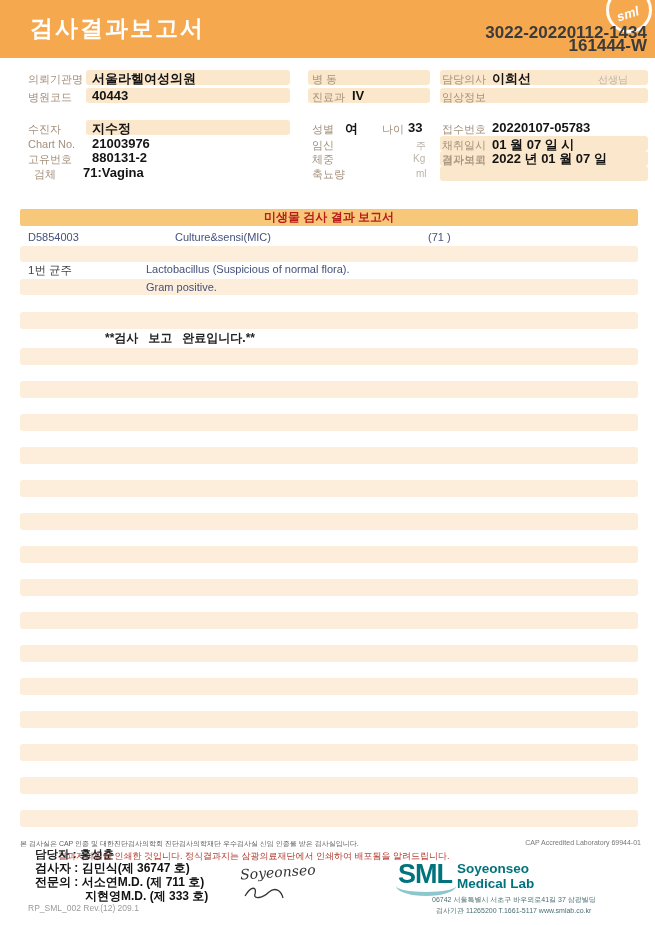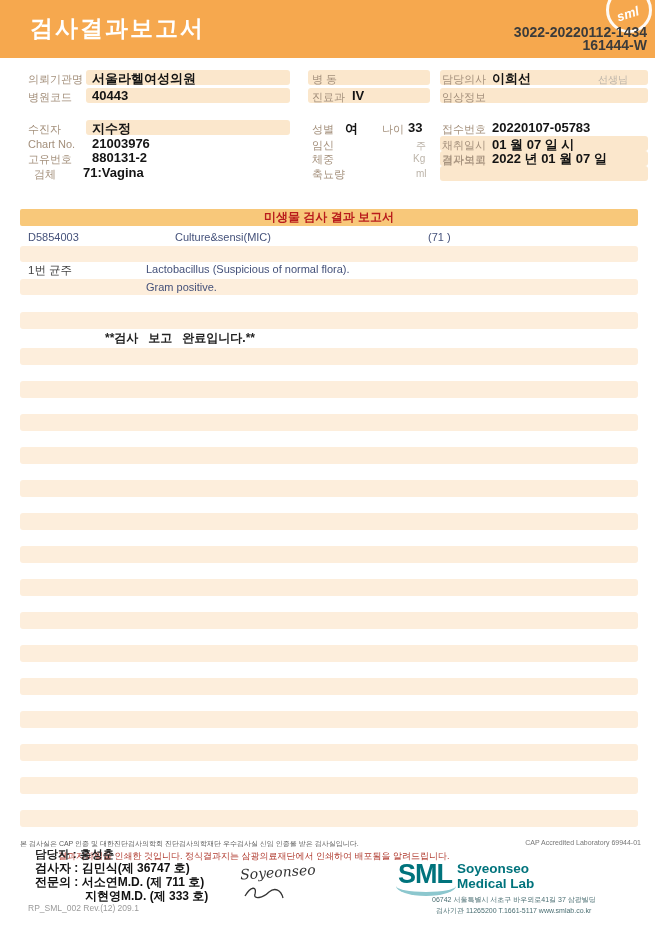--- a/index.html
+++ b/index.html
@@ -8,21 +8,21 @@
   .abs{position:absolute;}
   
   .banner{position:absolute;left:0;top:0;width:655px;height:58px;background:#F6A84E;}
   .banner-title{position:absolute;left:30px;top:13px;font-size:23px;font-weight:bold;
                 color:#fff;letter-spacing:2px;}
   .hdr-circle{position:absolute;top:-13px;right:3px;width:40px;height:40px;
               border:3px solid rgba(255,255,255,.95);border-radius:50%;z-index:2;
               display:flex;align-items:flex-end;justify-content:center;color:#fff;}
   .hdr-circle span{font-size:13px;font-weight:bold;font-style:italic;
                    transform:rotate(-18deg);padding-bottom:9px;}
-  .serial{position:absolute;right:8px;top:26px;text-align:right;font-size:14px;
+  .serial{position:absolute;right:8px;top:26px;text-align:right;font-size:17px;
           font-weight:bold;color:#3b3b3b;line-height:13px;z-index:3;}
   
   .lbl{position:absolute;font-size:11px;color:#A4907C;white-space:nowrap;}
   .val{position:absolute;font-size:13px;font-weight:bold;color:#141414;white-space:nowrap;}
   .unit{position:absolute;font-size:10px;color:#BCB4A9;white-space:nowrap;}
   .field{position:absolute;height:15px;background:#FBE7CC;border-radius:3px;}
   
   .section-bar{position:absolute;left:20px;top:209px;width:618px;height:17px;
                background:#F8C87A;border-radius:2px;display:flex;align-items:center;
                justify-content:center;}

